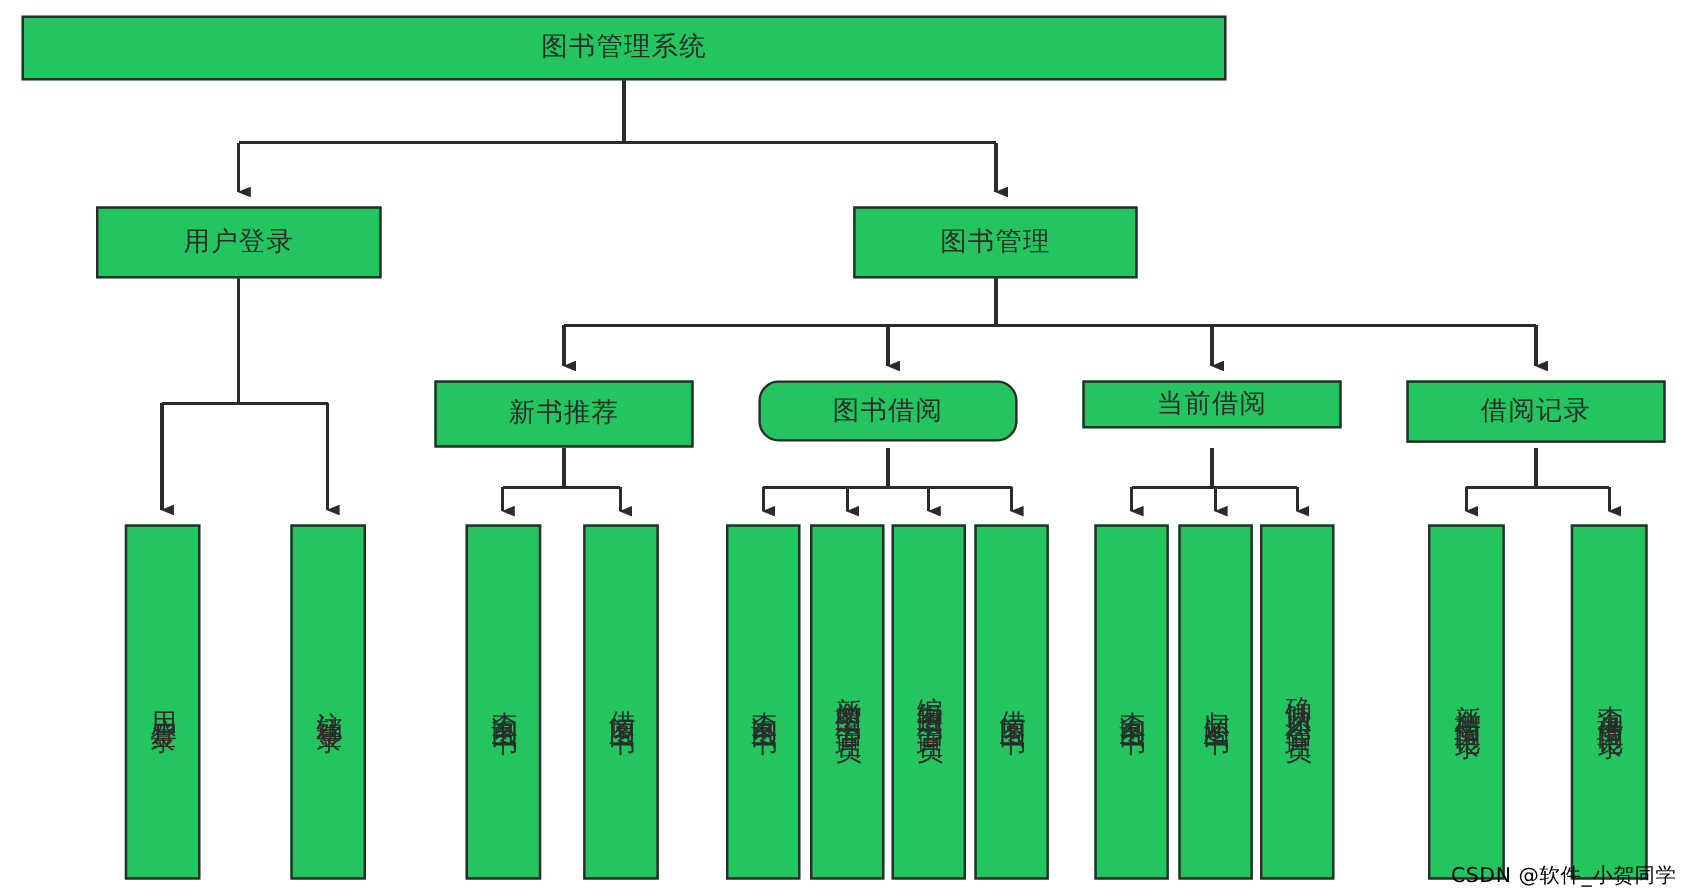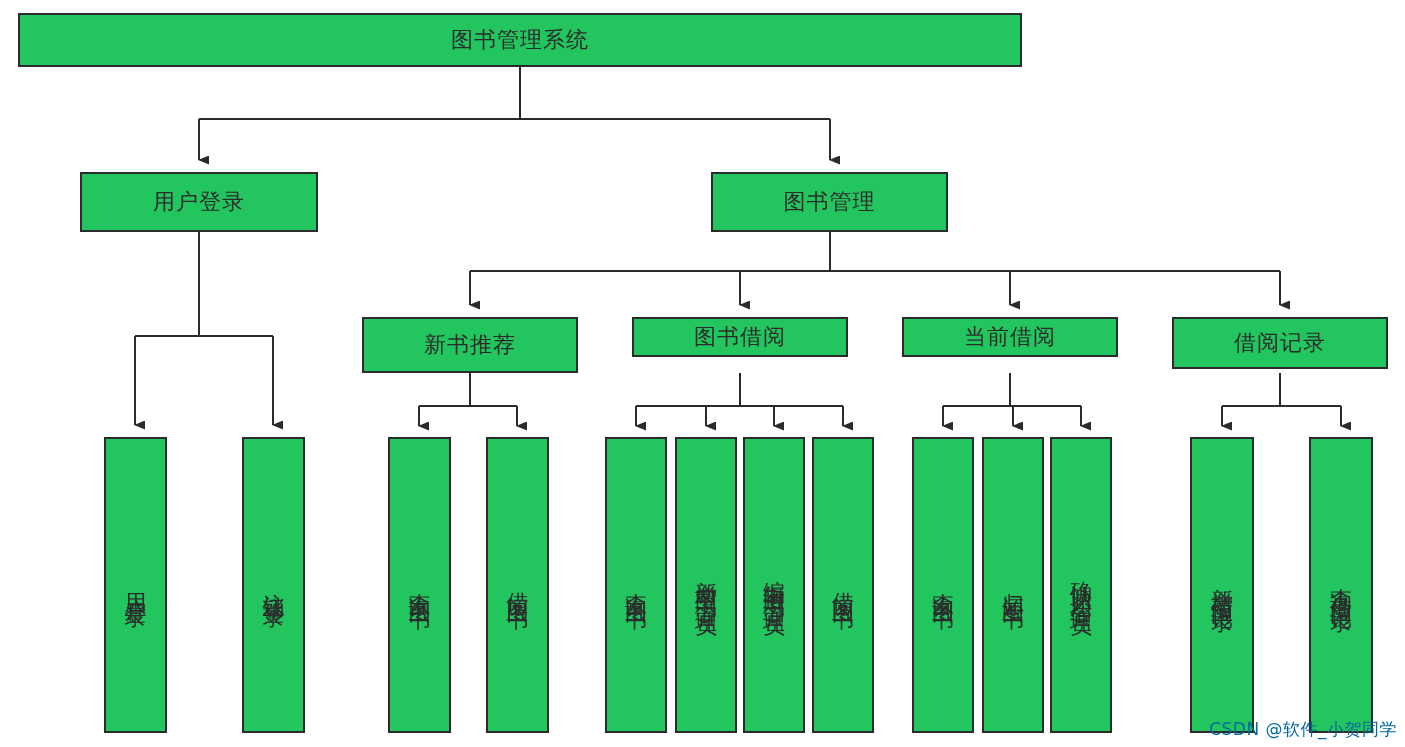--- a/index.html
+++ b/index.html
@@ -54,21 +54,21 @@
     text-align: center;
   }
   .leaf-box .node-label-v {
     max-height: 100%;
   }
   #watermark {
     position: absolute;
     right: 8px;
     bottom: 6px;
     font-size: 17px;
-    color: #0369a1;
+    color: #000000;
     letter-spacing: 0.5px;
     white-space: nowrap;
     pointer-events: none;
   }
 </style>
 </head>
 <body>
 
 <div id="diagram-root">
 
@@ -143,21 +143,21 @@
   <div class="node-box level2-box" style="left: 80px; top: 172px; width: 238px; height: 60px;">
     <span class="node-label-h">用户登录</span>
   </div>
   <div class="node-box level3-box" style="left: 362px; top: 317px; width: 216px; height: 56px;">
     <span class="node-label-h">新书推荐</span>
   </div>
 
   <div class="node-box level2-box" style="left: 711px; top: 172px; width: 237px; height: 60px;">
     <span class="node-label-h">图书管理</span>
   </div>
-  <div class="node-box level3-box" style="left: 632px; top: 317px; width: 216px; height: 40px;">
+  <div class="node-box level3-box" style="left: 632px; top: 317px; width: 216px; height: 51px; border-radius: 17px;">
     <span class="node-label-h">图书借阅</span>
   </div>
   <div class="node-box level3-box" style="left: 902px; top: 317px; width: 216px; height: 40px;">
     <span class="node-label-h">当前借阅</span>
   </div>
   <div class="node-box level3-box" style="left: 1172px; top: 317px; width: 216px; height: 52px;">
     <span class="node-label-h">借阅记录</span>
   </div>
 
   <div class="node-box leaf-box" style="left: 104px; top: 437px; width: 63px; height: 296px;">

